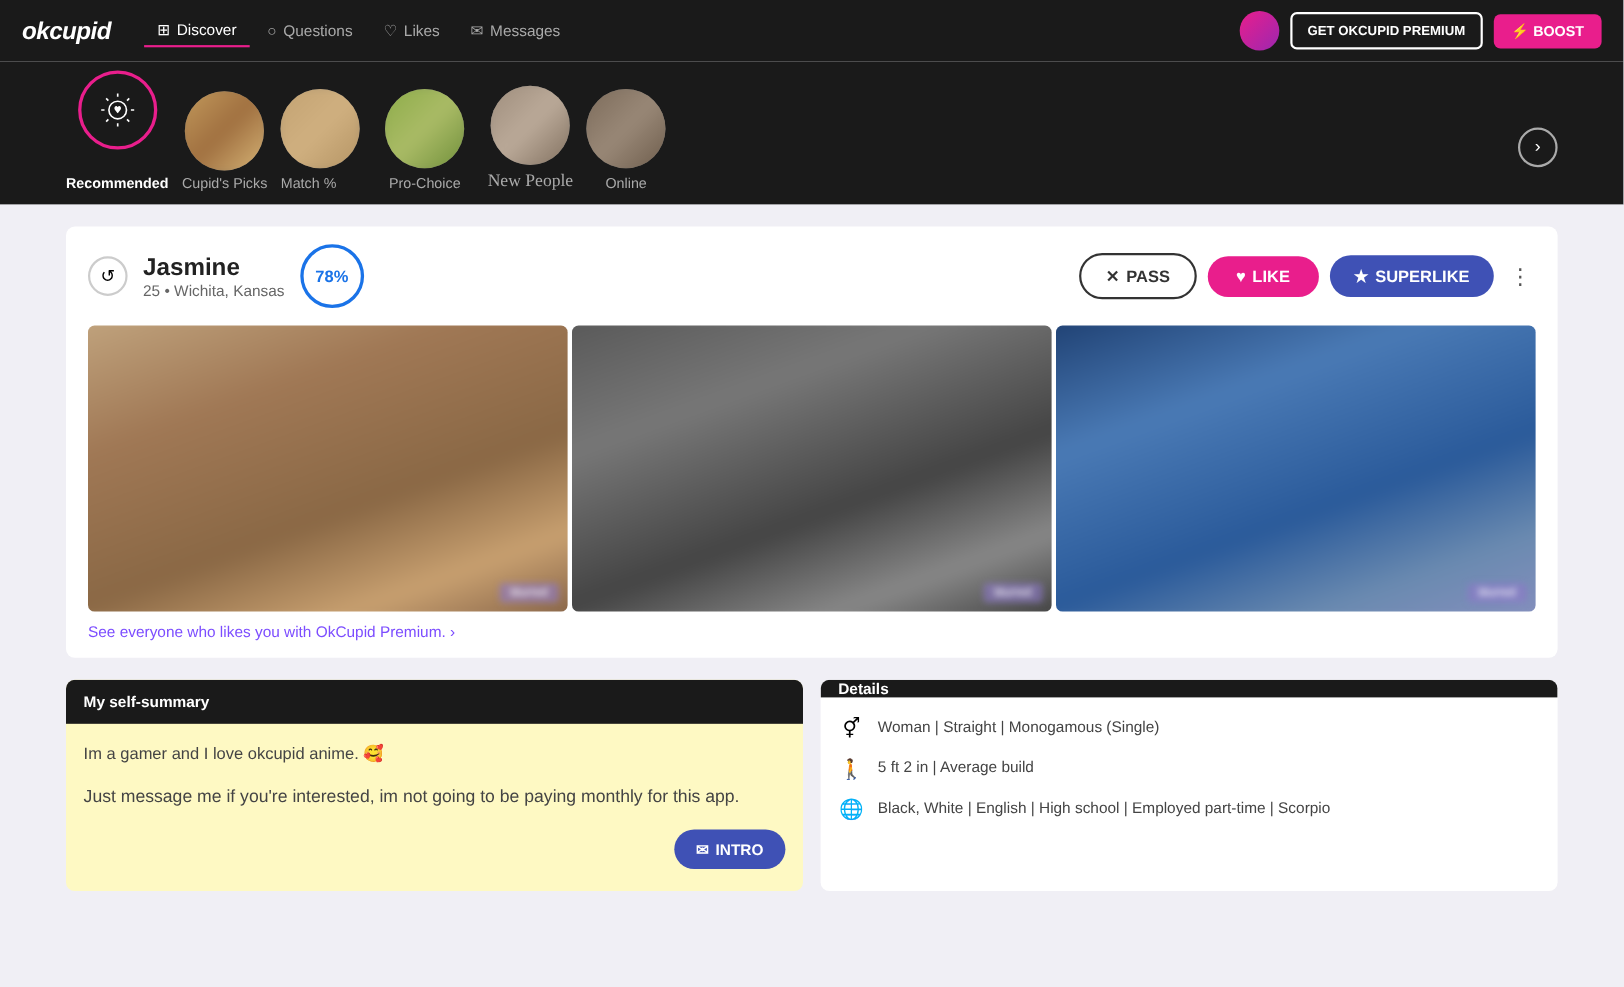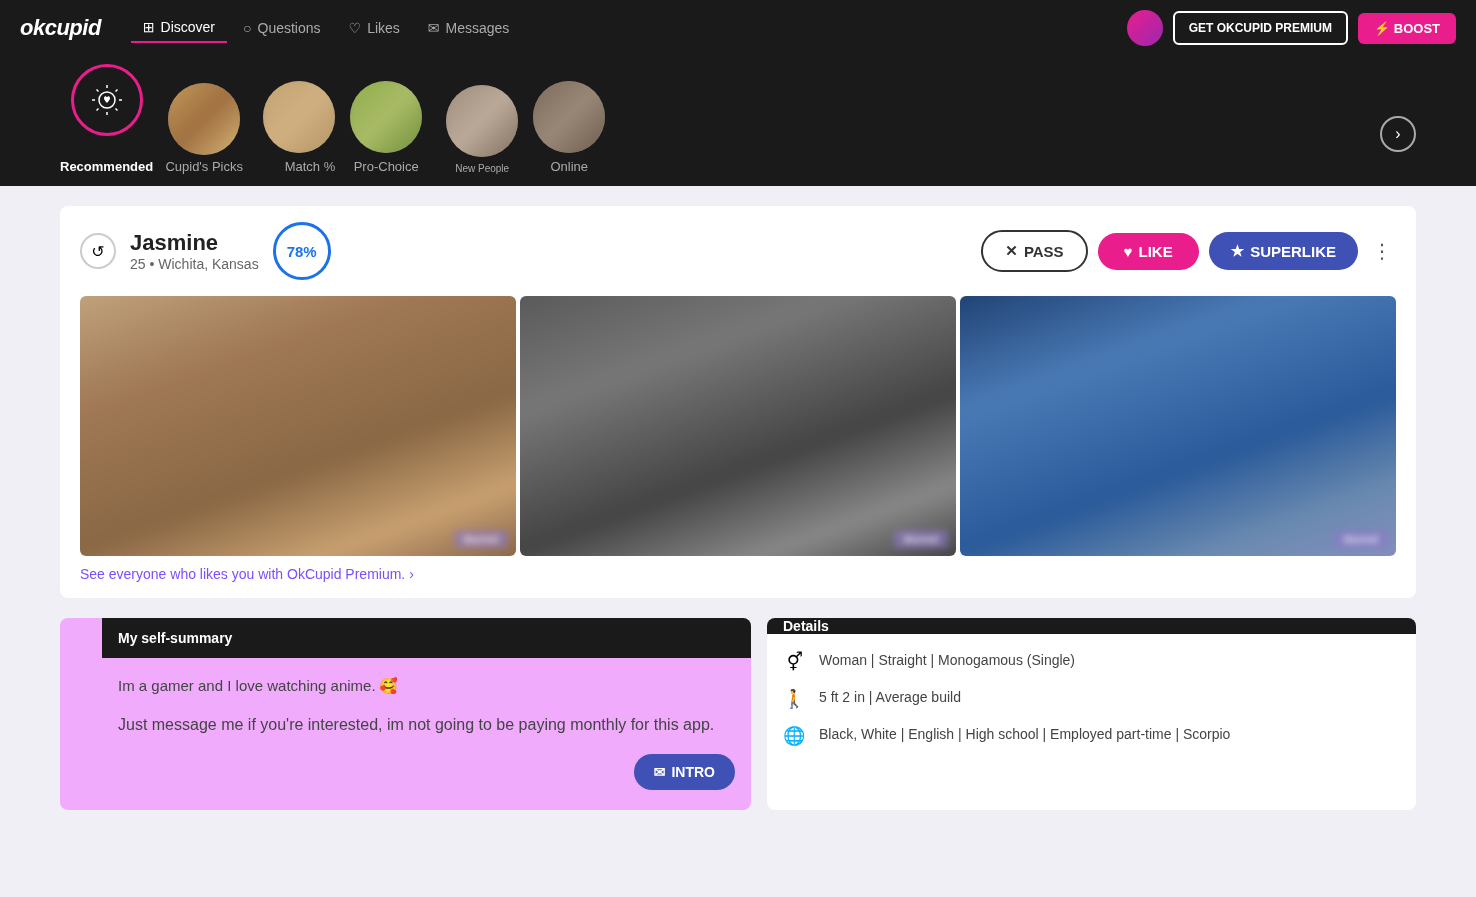--- a/index.html
+++ b/index.html
@@ -57,40 +57,40 @@
     <span style="color:white; font-size:13px; font-weight:bold; text-align:center;">Recommended</span>
   </div>
 
   <div style="display:flex; flex-direction:column; align-items:center; gap:4px; cursor:pointer; min-width:90px;">
     <div style="width:72px; height:72px; border-radius:50%; overflow:hidden; background:#666;">
       <div style="width:100%; height:100%; background:linear-gradient(135deg, #c8a060 0%, #a07040 50%, #e0c080 100%); filter:blur(5px); transform:scale(1.2);"></div>
     </div>
     <span style="color:#aaa; font-size:13px; text-align:center;">Cupid's Picks</span>
   </div>
 
-  <div style="display:flex; flex-direction:column; align-items:flex-end; gap:6px; cursor:pointer; min-width:80px;">
+  <div style="display:flex; flex-direction:column; align-items:flex-start; gap:6px; cursor:pointer; min-width:80px;">
     <div style="width:72px; height:72px; border-radius:50%; overflow:hidden; background:#666;">
       <div style="width:100%; height:100%; background:linear-gradient(135deg, #c0a070 0%, #d0b080 50%, #b09060 100%); filter:blur(5px); transform:scale(1.2);"></div>
     </div>
     <span style="color:#aaa; font-size:13px; text-align:center;">Match %</span>
   </div>
 
   <div style="display:flex; flex-direction:column; align-items:center; gap:6px; cursor:pointer; min-width:90px;">
     <div style="width:72px; height:72px; border-radius:50%; overflow:hidden; background:#666;">
       <div style="width:100%; height:100%; background:linear-gradient(135deg, #88aa44 0%, #aabb66 50%, #668833 100%); filter:blur(5px); transform:scale(1.2);"></div>
     </div>
     <span style="color:#aaa; font-size:13px; text-align:center;">Pro-Choice</span>
   </div>
 
 
   <div style="display:flex; flex-direction:column; align-items:center; gap:6px; cursor:pointer; min-width:90px;">
     <div style="width:72px; height:72px; border-radius:50%; overflow:hidden; background:#666;">
       <div style="width:100%; height:100%; background:linear-gradient(135deg, #998877 0%, #bbaa99 50%, #776655 100%); filter:blur(5px); transform:scale(1.2);"></div>
     </div>
-    <span style="color:#aaa; font-size:10px; text-align:left;">New People</span>
+    <span style="color:#aaa; font-size:16px; text-align:left;font-family:Liberation Serif, serif;">New People</span>
   </div>
 
   <div style="display:flex; flex-direction:column; align-items:center; gap:6px; cursor:pointer; min-width:70px;">
     <div style="width:72px; height:72px; border-radius:50%; overflow:hidden; background:#666;">
       <div style="width:100%; height:100%; background:linear-gradient(135deg, #776655 0%, #998877 50%, #665544 100%); filter:blur(5px); transform:scale(1.2);"></div>
     </div>
     <span style="color:#aaa; font-size:13px; text-align:center;">Online</span>
   </div>
 
   <div style="width:36px; height:36px; border-radius:50%; border:2px solid #aaa; background:transparent; color:white; display:flex; align-items:center; justify-content:center; cursor:pointer; margin-left:auto; margin-bottom:22px;">
@@ -154,26 +154,26 @@
       </div>
     </div>
 
     <div style="padding:10px 20px 16px; font-size:14px; color:#7c4dff; cursor:pointer;">
       <span>See everyone who likes you with OkCupid Premium. ›</span>
     </div>
   </div>
 
   <div style="display:flex; gap:16px;">
 
-    <div style="background:#f0abfc; border-radius:8px; overflow:hidden; flex:1;padding-left:42px;">
+    <div style="background:#fef9c3; border-radius:8px; overflow:hidden; flex:1;">
       <div style="background:#1a1a1a; color:white; padding:12px 16px; font-size:14px; font-weight:bold;">
         <span>My self-summary</span>
       </div>
       <div style="padding:16px 16px 20px;">
-        <p style="color:#444; font-size:15px; line-height:1.6; margin-bottom:14px;">Im a gamer and I love watching anime. 🥰</p>
+        <p style="color:#444; font-size:15px; line-height:1.6; margin-bottom:14px;">Im a gamer and I love okcupid anime. 🥰</p>
         <p style="color:#444; font-size:16px; line-height:1.6;">Just message me if you're interested, im not going to be paying monthly for this app.</p>
         <div style="display:flex; justify-content:flex-end; margin-top:16px;">
           <button style="background:#3f51b5; color:white; border:none; padding:10px 20px; border-radius:30px; font-size:14px; font-weight:bold; cursor:pointer; display:flex; align-items:center; gap:6px;">
             <span>✉</span>
             <span>INTRO</span>
           </button>
         </div>
       </div>
     </div>
 

